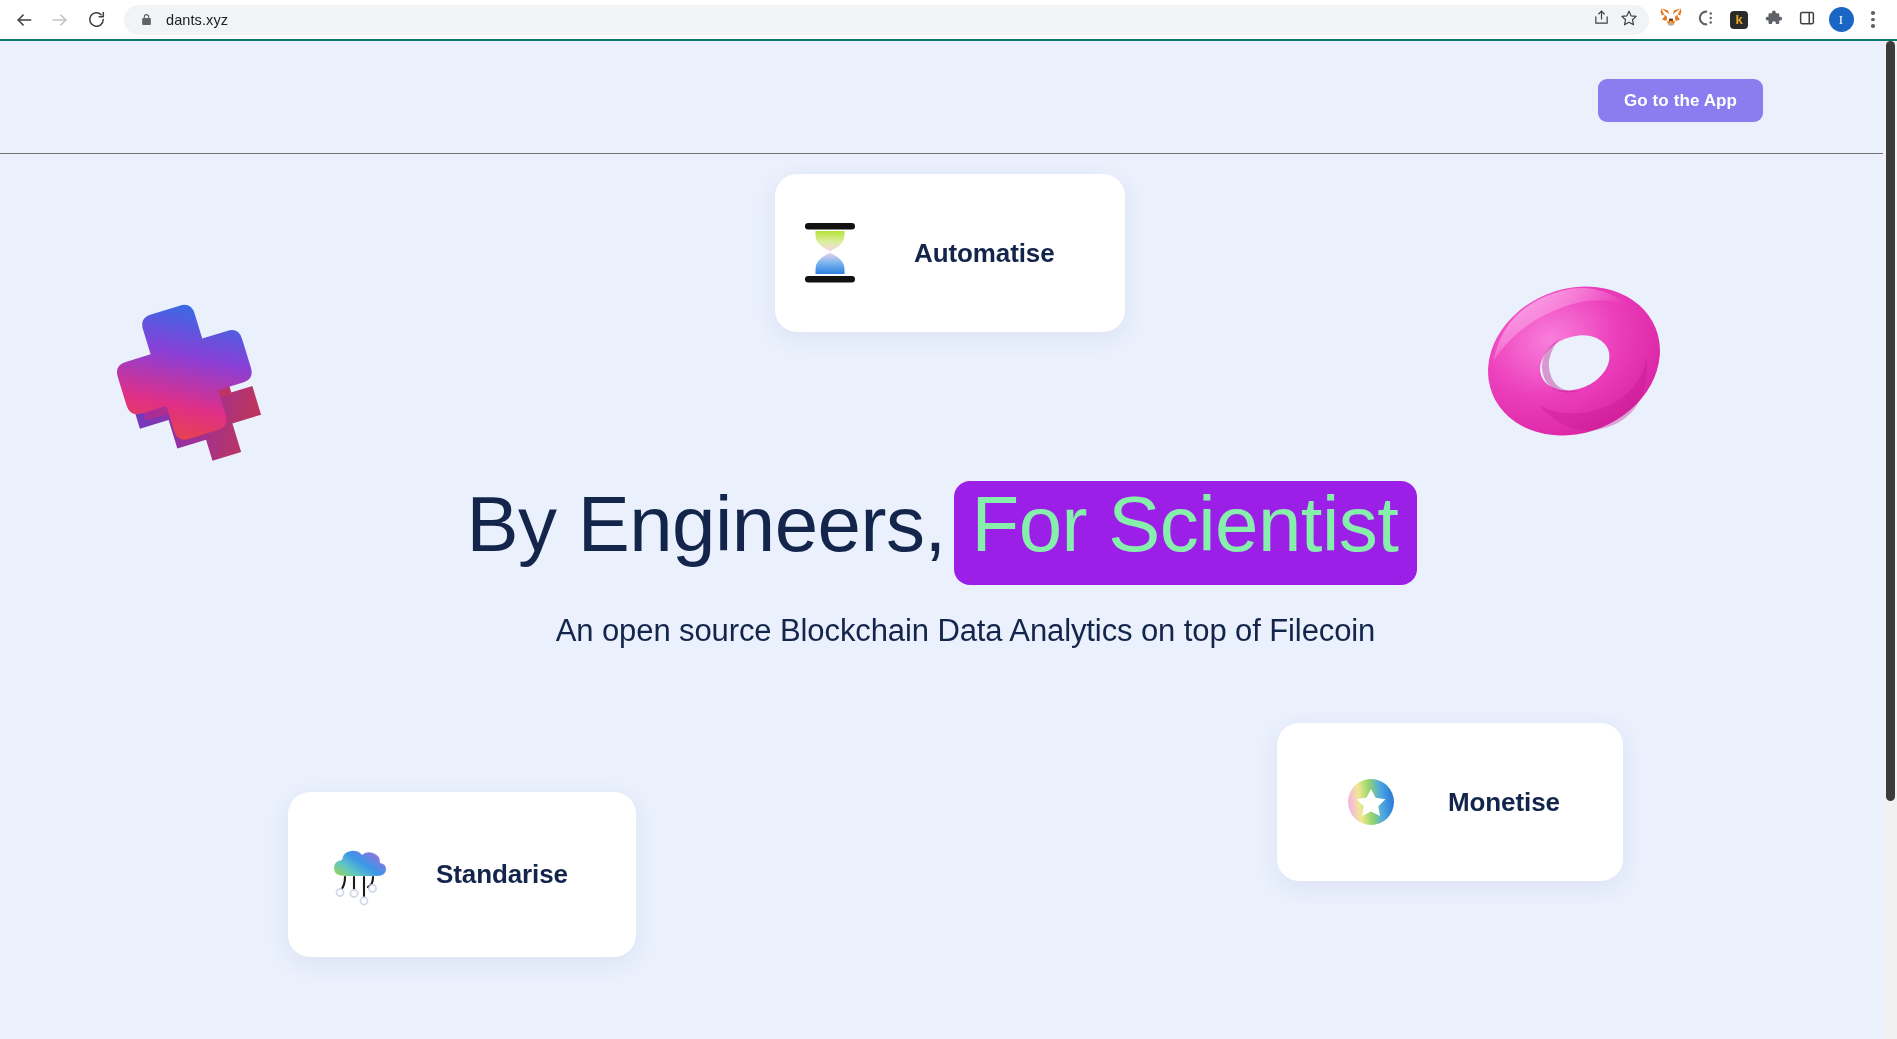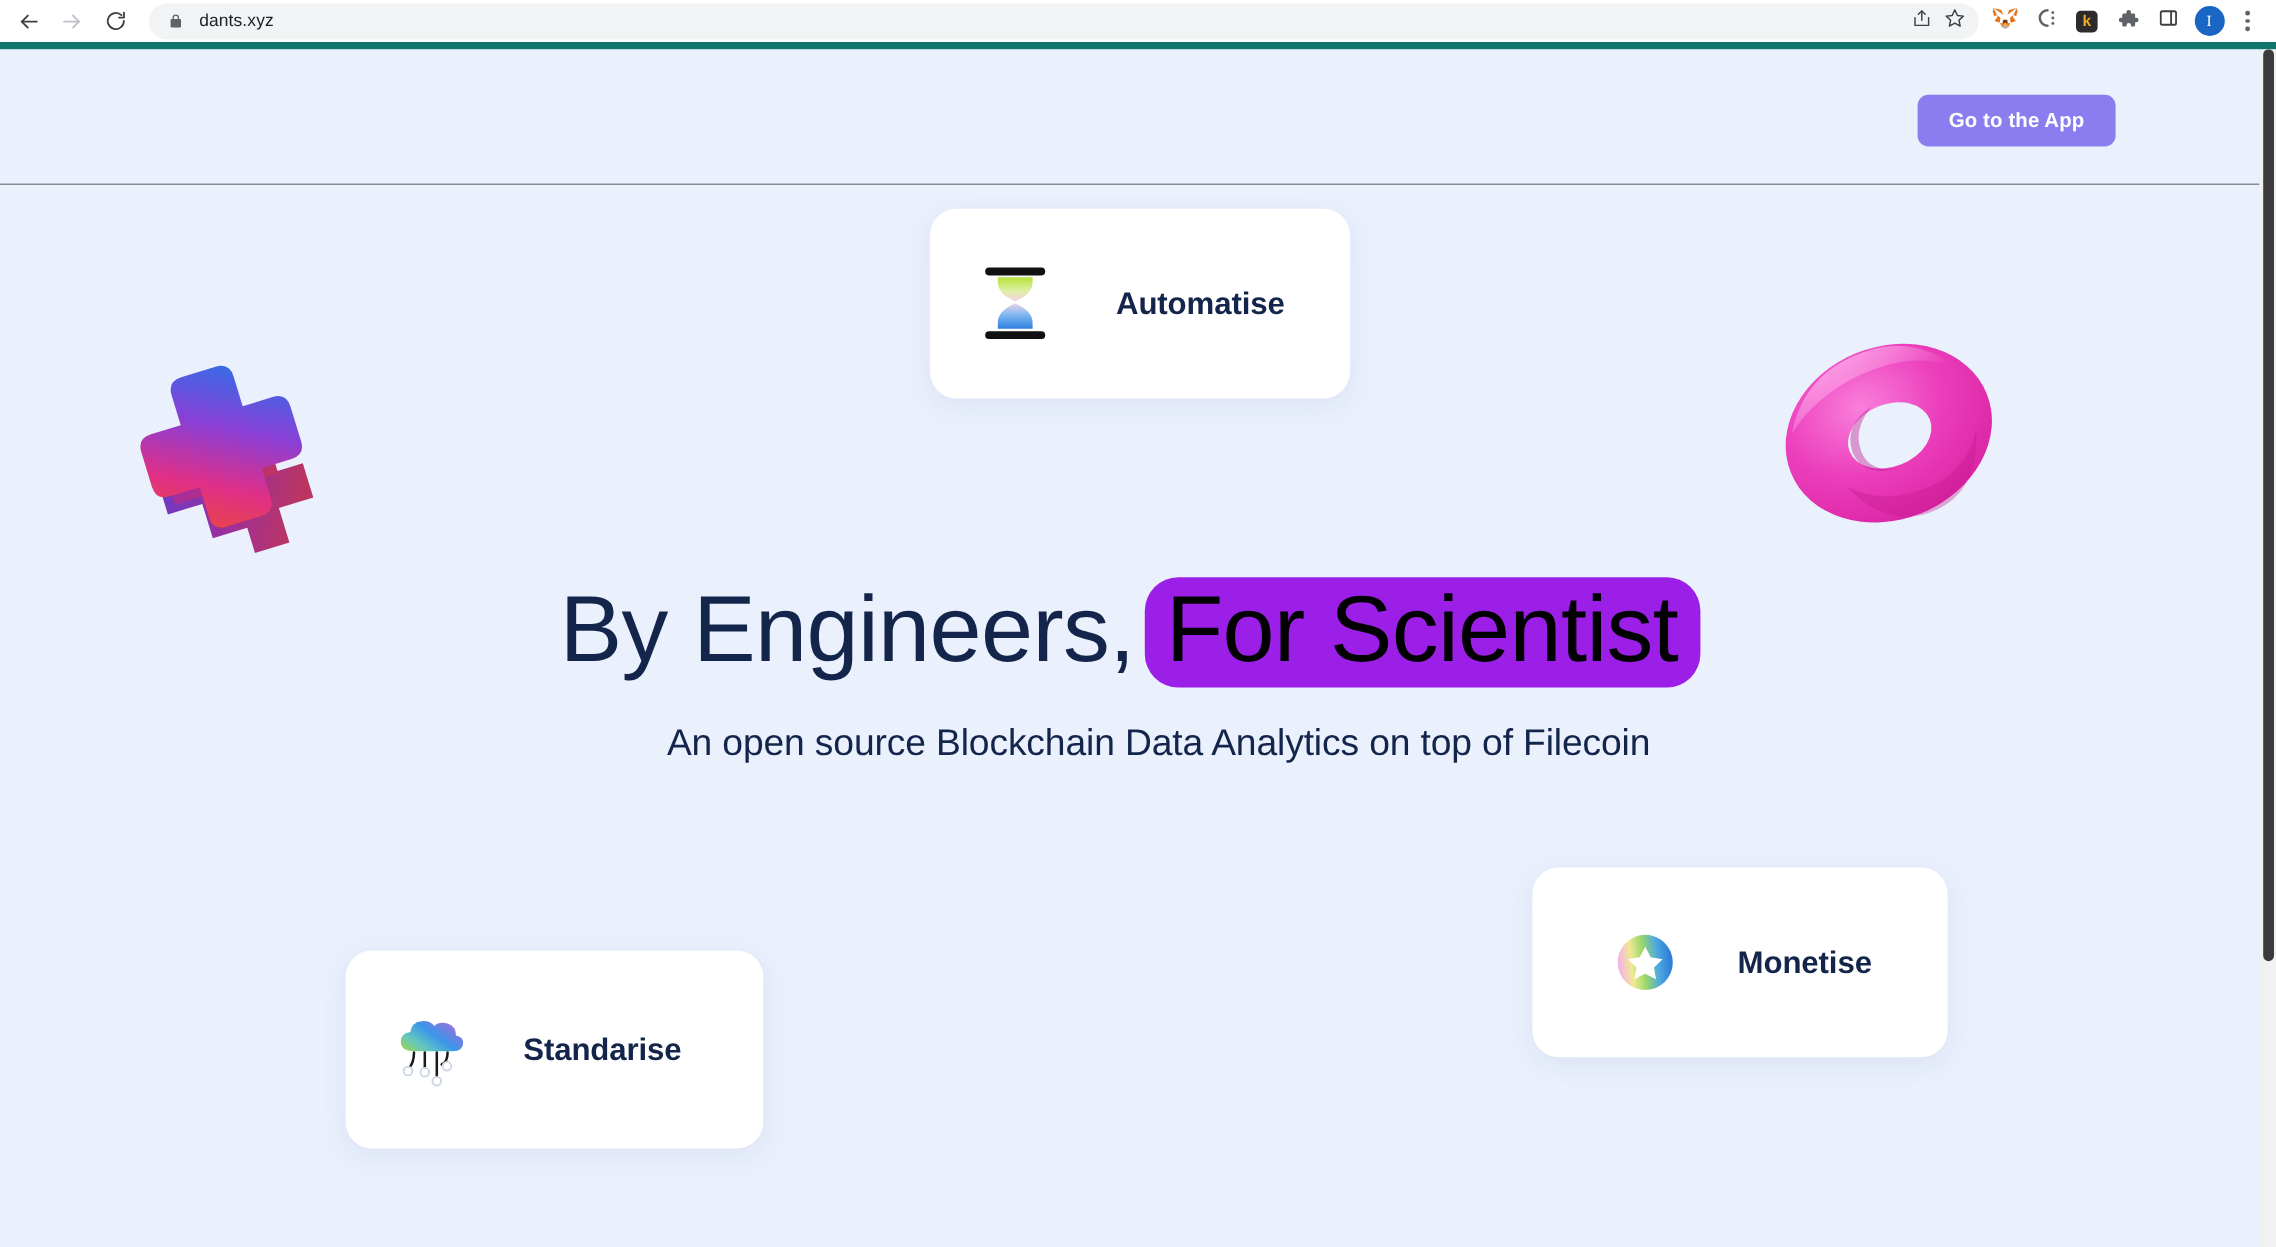--- a/index.html
+++ b/index.html
@@ -18,21 +18,21 @@
   .browser-toolbar {
     position: absolute;
     top: 0; left: 0;
     width: 1897px;
     height: 41px;
     background: #ffffff;
     display: flex;
     align-items: center;
     box-sizing: border-box;
     padding: 0 10px 0 6px;
-    border-bottom: 6px solid #0f766e;
+    border-bottom: 2px solid #0f766e;
     z-index: 50;
   }
   .nav-btn {
     width: 36px; height: 36px;
     display: flex; align-items: center; justify-content: center;
     border-radius: 50%;
     flex: 0 0 auto;
   }
   .nav-btn svg { display: block; }
 
@@ -147,23 +147,23 @@
     font-size: 78px;
     color: #14254c;
     font-weight: normal;
     margin: 0;
     line-height: 1.1;
     letter-spacing: -0.5px;
     white-space: nowrap;
   }
   .hl {
     background: #9c1fe8;
-    color: #000000;
-    border-radius: 28px;
-    padding: 6px 18px 12px 18px;
+    color: #86efac;
+    border-radius: 16px;
+    padding: 6px 18px 24px 18px;
     margin-left: 8px;
     display: inline-block;
     line-height: 0.95;
   }
   .hero-sub {
     font-size: 31px;
     color: #14254c;
     margin: 28px 0 0 0;
     font-weight: normal;
     letter-spacing: -0.1px;
@@ -186,21 +186,21 @@
     justify-content: center;
   }
   .card-label {
     font-size: 26px;
     font-weight: bold;
     color: #14254c;
     letter-spacing: -0.1px;
     white-space: nowrap;
   }
 
-  #card-automatise { left: 775px; top: 133px; width: 350px; height: 158px; padding-left: 42px; box-sizing: border-box; }
+  #card-automatise { left: 775px; top: 133px; width: 350px; height: 158px; padding-left: 26px; box-sizing: border-box; }
   #card-automatise .card-label { margin-left: 55px; }
 
   #card-standarise { left: 288px; top: 751px; width: 348px; height: 165px; padding-left: 40px; box-sizing: border-box; }
   #card-standarise .card-label { margin-left: 46px; }
 
   #card-monetise { left: 1277px; top: 682px; width: 346px; height: 158px; padding-left: 63px; box-sizing: border-box; }
   #card-monetise .card-label { margin-left: 46px; }
 
   
   .deco { position: absolute; }

